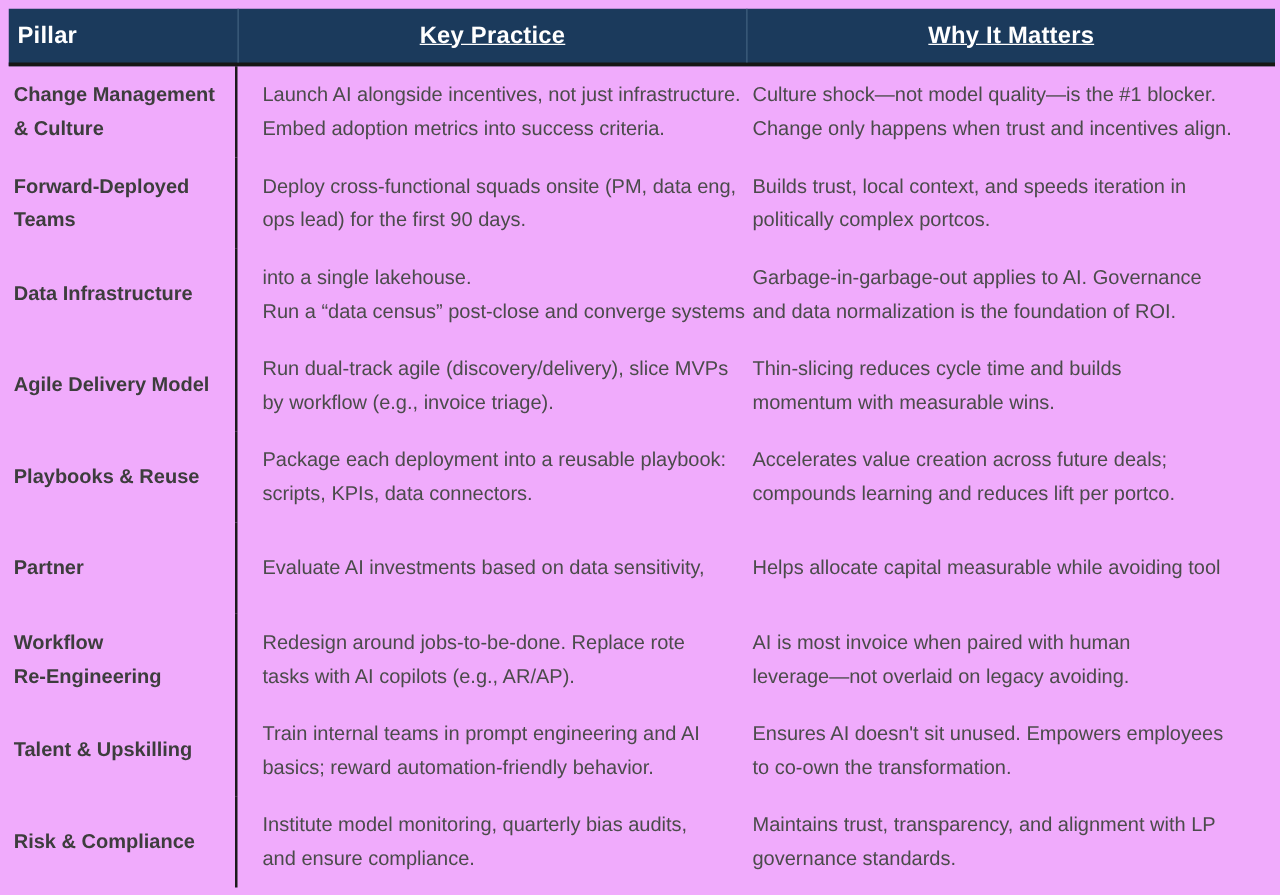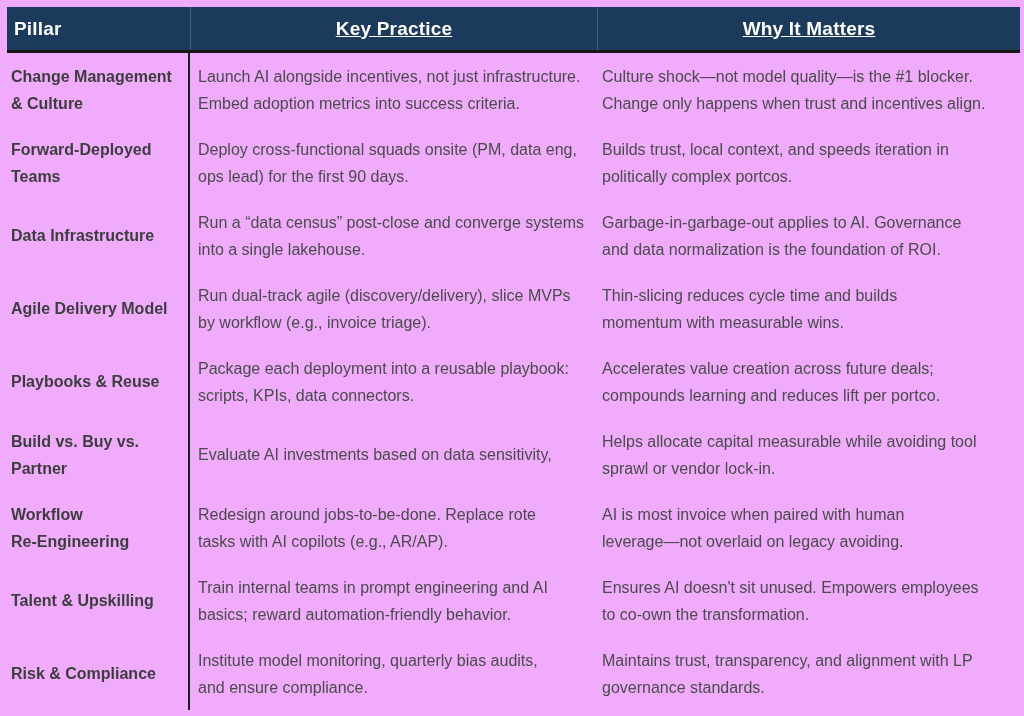--- a/index.html
+++ b/index.html
@@ -59,21 +59,21 @@
   }
   .cell-pillar {
     border-right: 2px solid #1b1b1b;
     padding-left: 4px;
   }
   .cell-pillar .line {
     font-weight: bold;
     color: #3d3d3d;
     font-size: 16px;
   }
-  .cell-practice { padding-left: 8px; }
+  .cell-practice { padding-left: 20px; }
   .cell-why { padding-left: 5px; }
   .cell-practice .line, .cell-why .line { color: #4b4b4b; }
 </style>
 </head>
 <body>
 
 <div class="page">
   <div class="table-wrap">
     <div class="thead">
       <div class="th th-pillar">Pillar</div>
@@ -122,22 +122,22 @@
           </div>
         </div>
         <div class="row">
           <div class="cell cell-pillar">
             <div class="lines">
               <div class="line">Data Infrastructure</div>
             </div>
           </div>
           <div class="cell cell-practice">
             <div class="lines">
+              <div class="line">into a single lakehouse.</div>
               <div class="line">Run a “data census” post-close and converge systems</div>
-              <div class="line">into a single lakehouse.</div>
             </div>
           </div>
           <div class="cell cell-why">
             <div class="lines">
               <div class="line">Garbage-in-garbage-out applies to AI. Governance</div>
               <div class="line">and data normalization is the foundation of ROI.</div>
             </div>
           </div>
         </div>
         <div class="row">
@@ -174,33 +174,31 @@
           <div class="cell cell-why">
             <div class="lines">
               <div class="line">Accelerates value creation across future deals;</div>
               <div class="line">compounds learning and reduces lift per portco.</div>
             </div>
           </div>
         </div>
         <div class="row">
           <div class="cell cell-pillar">
             <div class="lines">
-              <div class="line">Build vs. Buy vs.</div>
               <div class="line">Partner</div>
             </div>
           </div>
           <div class="cell cell-practice">
             <div class="lines">
               <div class="line">Evaluate AI investments based on data sensitivity,</div>
             </div>
           </div>
           <div class="cell cell-why">
             <div class="lines">
               <div class="line">Helps allocate capital measurable while avoiding tool</div>
-              <div class="line">sprawl or vendor lock-in.</div>
             </div>
           </div>
         </div>
         <div class="row">
           <div class="cell cell-pillar">
             <div class="lines">
               <div class="line">Workflow</div>
               <div class="line">Re-Engineering</div>
             </div>
           </div>

